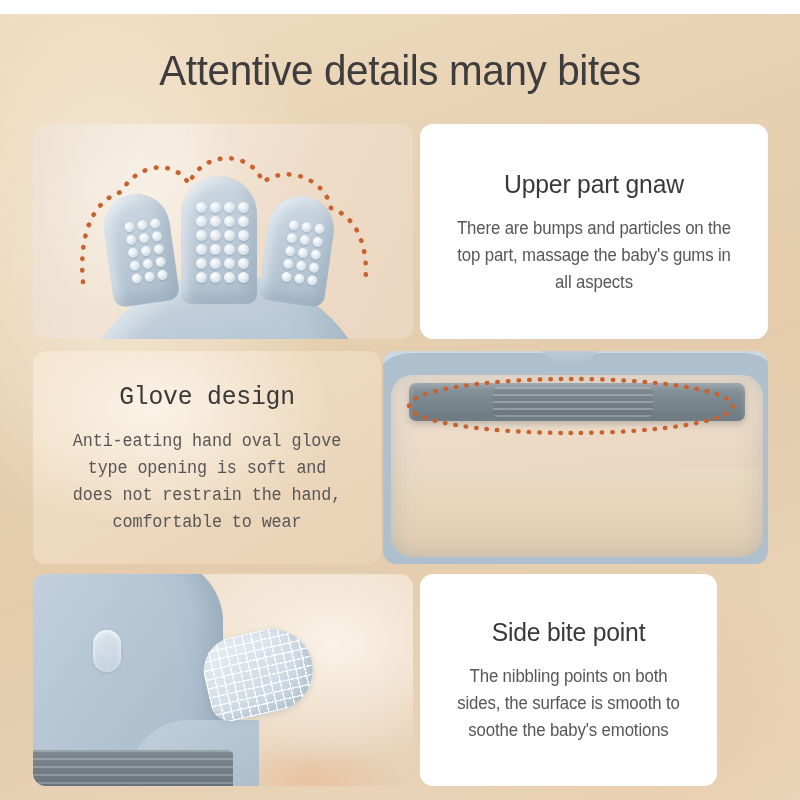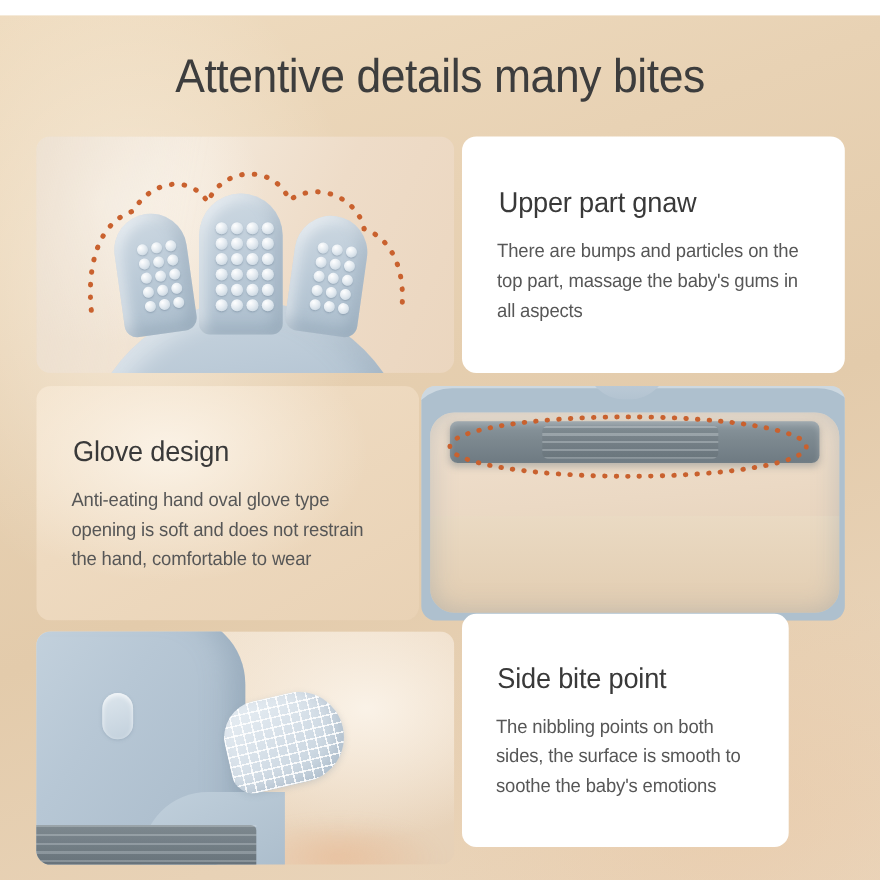--- a/index.html
+++ b/index.html
@@ -45,29 +45,30 @@
 
   
   .panel-white{
     background:#FFFFFF;
   }
   
   .panel-cream{
     background:
       radial-gradient(ellipse 260px 170px at 120px 60px, rgba(255,250,242,.75), rgba(255,250,242,0) 70%),
       linear-gradient(150deg,#F3E2CB 0%, #EEDAC0 40%, #E9D2B5 100%);
+    font-family: Liberation Mono, monospace;
   }
 
   .panel-inner{
     position:absolute;
     left:0; right:0;
     top:50%;
     transform:translateY(-50%);
     padding:0 26px;
-    text-align:left;
+    text-align:center;
   }
   .panel-head{
     font-size:26px;
     line-height:32px;
     color:#393939;
     font-weight:400;
     letter-spacing:-0.2px;
     transform:scaleX(.95);
     margin-bottom:15px;
     white-space:nowrap;
@@ -351,21 +352,21 @@
   <div class="photo card ph3" style="left:33px; top:560px; width:380px; height:212px;">
     <div class="warm"></div>
     <div class="body"></div>
 
     <div class="dimple"></div>
     <div class="arm"></div>
     <div class="nub"></div>
     <div class="strap"></div>
   </div>
 
-  <div class="card panel-white" style="left:420px; top:544px; width:297px; height:212px;">
+  <div class="card panel-white" style="left:420px; top:560px; width:297px; height:212px;">
     <div class="notch"></div>
     <div class="panel-inner">
       <div class="panel-head">Side bite point</div>
       <div class="panel-body">The nibbling points on both sides, the surface is smooth to soothe the baby's emotions</div>
     </div>
   </div>
 
 </div>
 
 </body></html>

